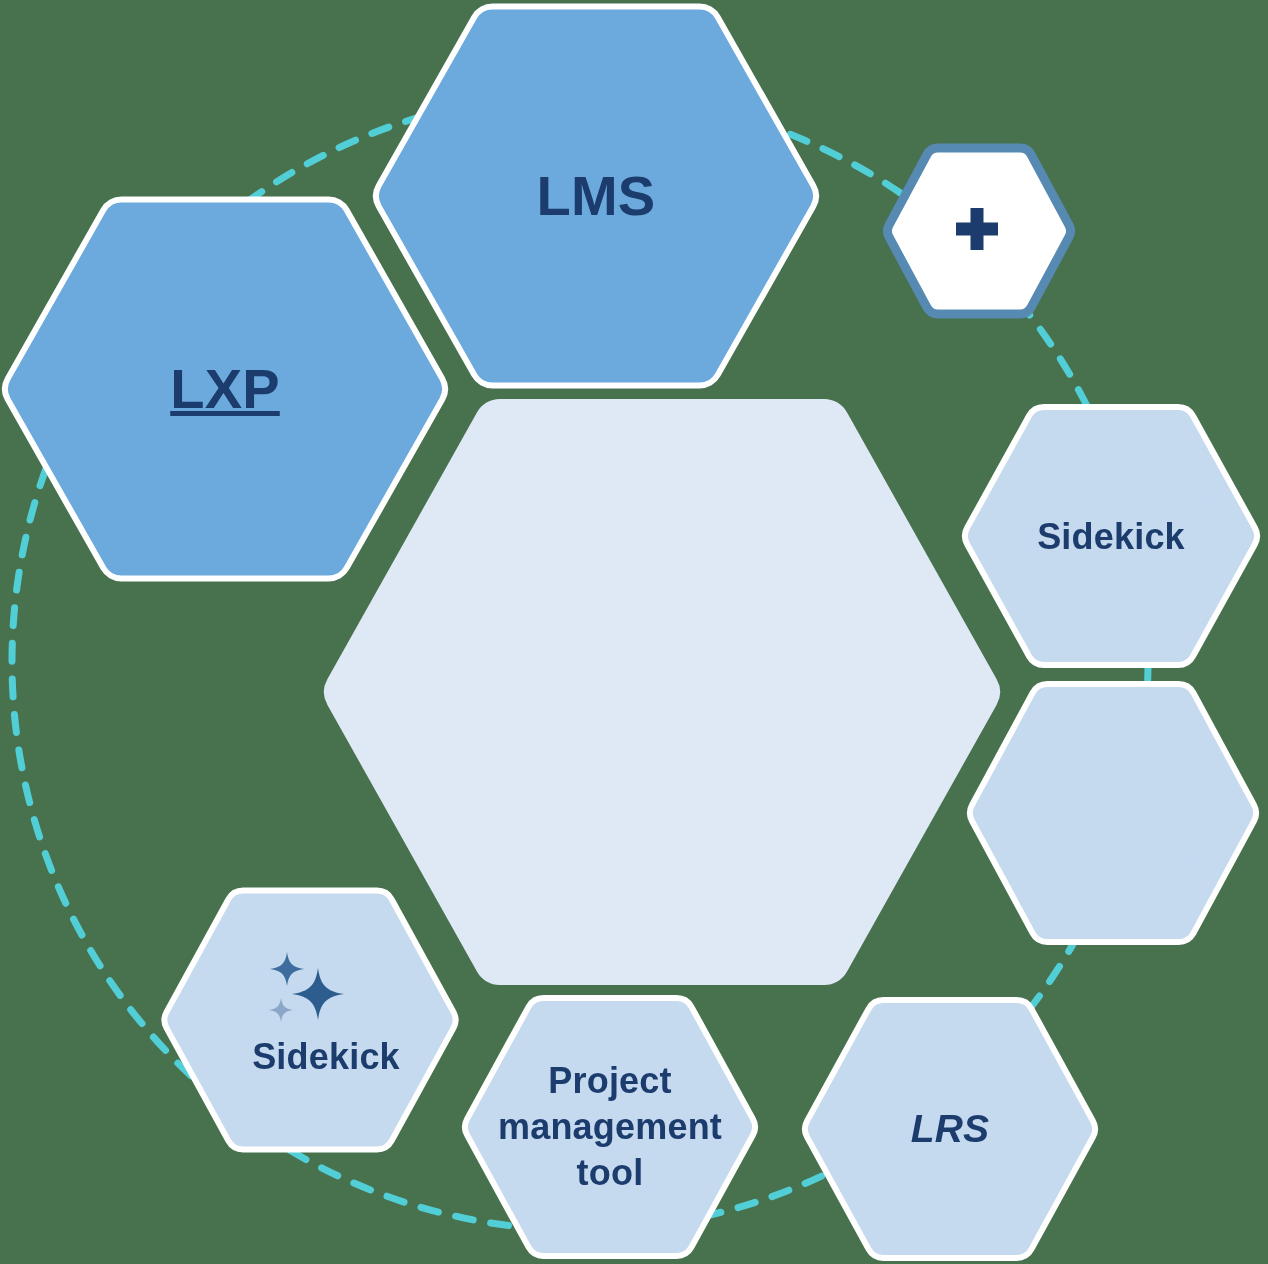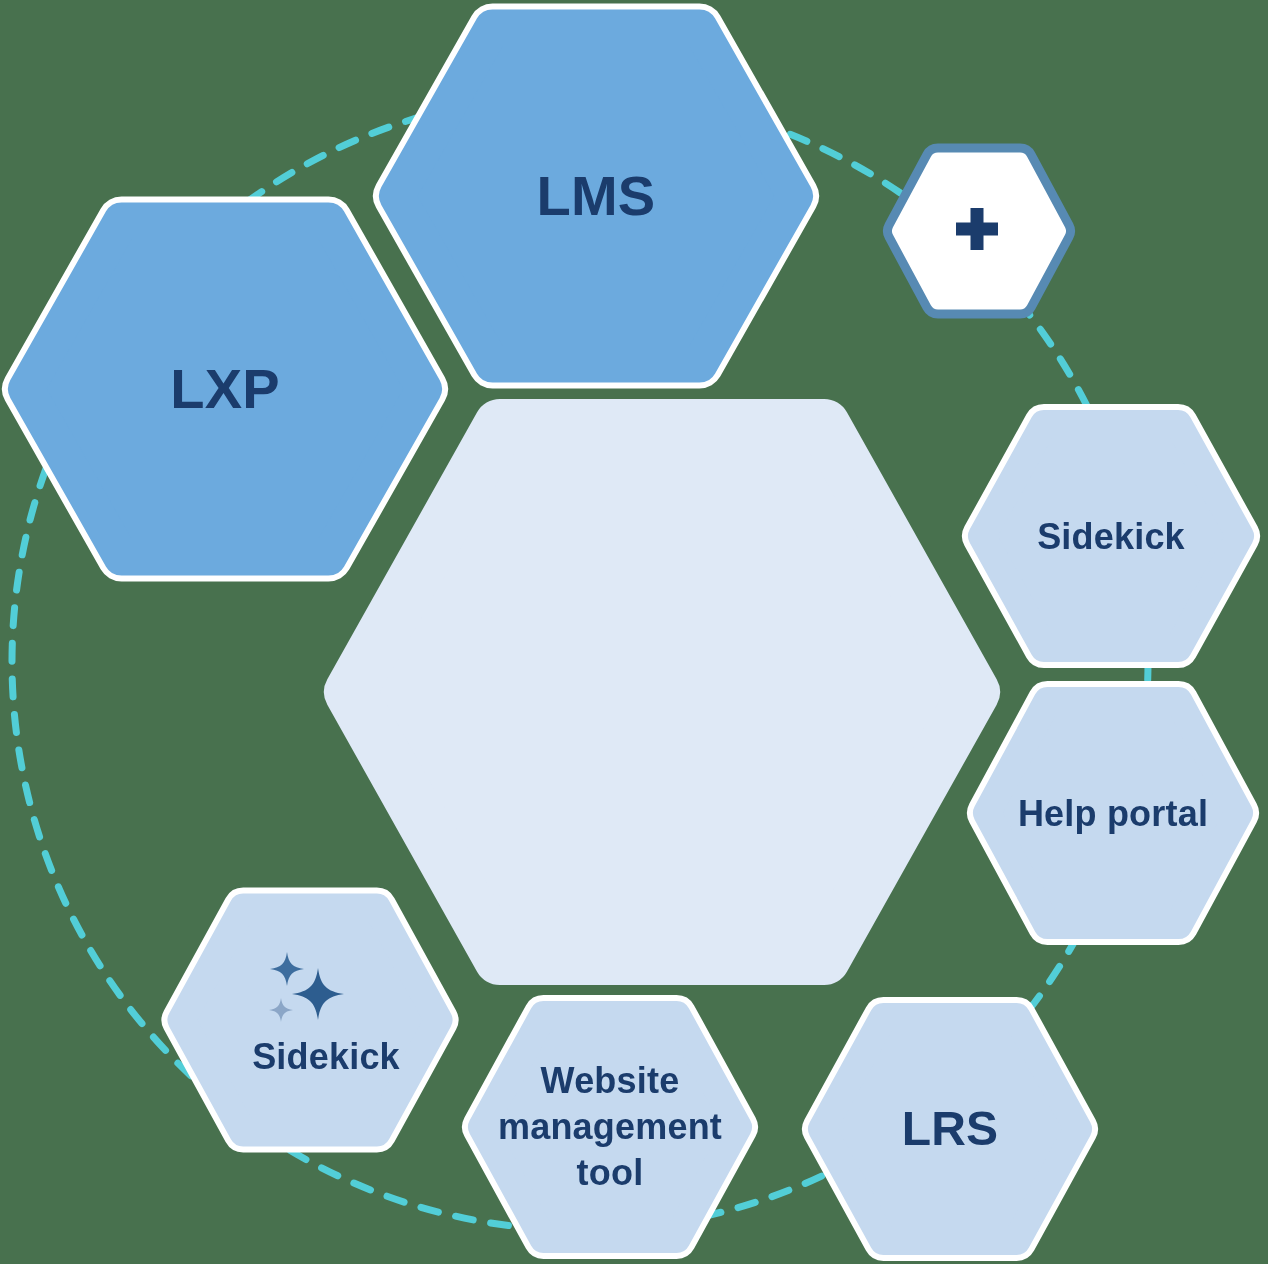--- a/index.html
+++ b/index.html
@@ -86,20 +86,19 @@
         <path d="M 181.5 1020 L 243.18 907.5 L 376.82 907.5 L 438.5 1020 L 376.82 1132.5 L 243.18 1132.5 Z" fill="#c5d9ef" stroke="#c5d9ef" stroke-width="28" stroke-linejoin="round"></path>
         <g>
           <path d="M 287 952 C 288.53 963.22 292.78 967.47 304 969 C 292.78 970.53 288.53 974.78 287 986 C 285.47 974.78 281.22 970.53 270 969 C 281.22 967.47 285.47 963.22 287 952 Z" fill="#3d6d9e"></path>
           <path d="M 318 968 C 320.34 985.16 326.84 991.66 344 994 C 326.84 996.34 320.34 1002.84 318 1020 C 315.66 1002.84 309.16 996.34 292 994 C 309.16 991.66 315.66 985.16 318 968 Z" fill="#2d5d8f"></path>
           <path d="M 281 998 C 282.08 1005.92 285.08 1008.92 293 1010 C 285.08 1011.08 282.08 1014.08 281 1022 C 279.92 1014.08 276.92 1011.08 269 1010 C 276.92 1008.92 279.92 1005.92 281 998 Z" fill="#8ba6c7"></path>
         </g>
       </g>
     </svg>
   <div class="labels" id="labels">
       <div class="hex-label" style="left: 596px; top: 196px; font-size: 56px;">LMS</div>
-      <div class="hex-label" style="left: 225px; top: 389px; font-size: 56px;">LXP</div>
+      <div class="hex-label" style="left: 225px; top: 389px; font-size: 56px; text-decoration: underline;">LXP</div>
       <div class="hex-label" style="left: 1111px; top: 536px; font-size: 36px;">Sidekick</div>
-      <div class="hex-label" style="left: 1113px; top: 813px; font-size: 36px;">Help portal</div>
-      <div class="hex-label" style="left: 950px; top: 1129px; font-size: 48px;">LRS</div>
-      <div class="hex-label wrap" style="left: 610px; top: 1127px; font-size: 36px; width: 280px;">Website management tool</div>
+      <div class="hex-label" style="left: 950px; top: 1129px; font-size: 39px; font-style: italic;">LRS</div>
+      <div class="hex-label wrap" style="left: 610px; top: 1127px; font-size: 36px; width: 280px;">Project management tool</div>
       <div class="hex-label" style="left: 310px; top: 1056px; font-size: 36px; margin-left: 16px;">Sidekick</div>
     </div>
 </div>
 
 </body></html>

